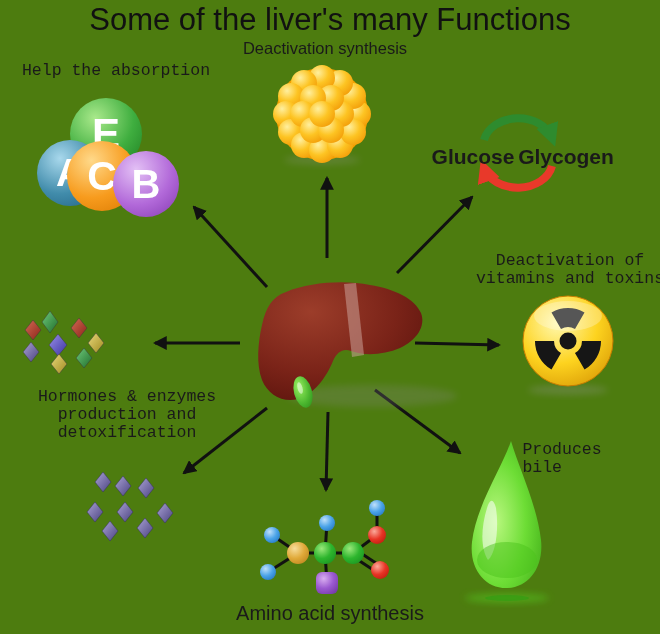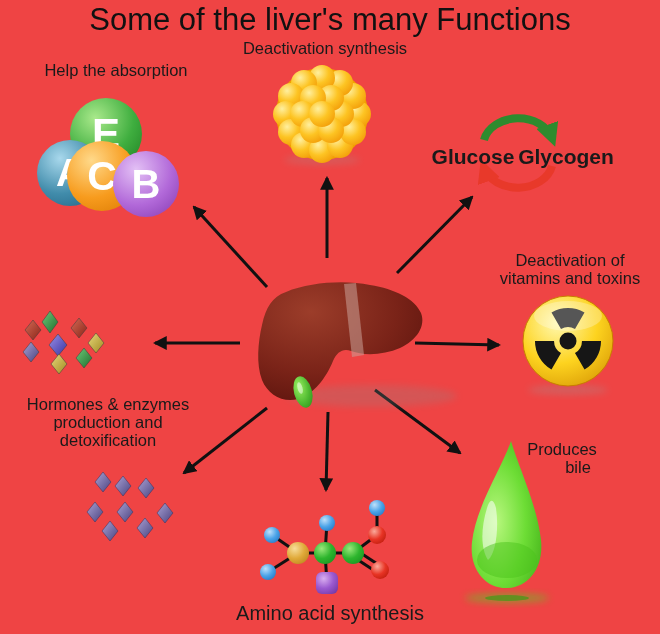--- a/index.html
+++ b/index.html
@@ -1,23 +1,23 @@
 <!DOCTYPE html>
 <html><head>
 <meta charset="utf-8">
 <style>
   html,body{margin:0;padding:0;background:#fff;}
-  .canvas{position:relative;width:660px;height:634px;background:#ef4444;overflow:hidden;
+  .canvas{position:relative;width:660px;height:634px;background:#4d7c0f;overflow:hidden;
           font-family:"Liberation Sans",sans-serif;color:#1a1a1a;}
   svg{position:absolute;left:0;top:0;}
   .title{position:absolute;left:330px;top:2px;transform:translateX(-50%);
          font-size:31px;white-space:nowrap;color:#111;}
   .label{position:absolute;font-size:16.5px;line-height:1.08;text-align:center;
          transform:translateX(-50%);color:#1a1a1a;}
-  .label div{white-space:nowrap;}
+  .label div{white-space:nowrap;font-family:Liberation Mono, monospace;}
   .ball{position:absolute;border-radius:50%;display:flex;align-items:center;
         justify-content:center;color:#fff;font-weight:bold;}
   .ball-e{left:70px;top:98px;width:72px;height:72px;font-size:42px;
     background:radial-gradient(circle at 35% 28%, #a9e98b, #3fae3f 55%, #1b7a20);}
   .ball-a{left:37px;top:140px;width:66px;height:66px;font-size:39px;
     background:radial-gradient(circle at 35% 28%, #a8d8ec, #418cab 55%, #1f5f80);}
   .ball-c{left:67px;top:141px;width:70px;height:70px;font-size:41px;
     background:radial-gradient(circle at 35% 28%, #ffd98a, #f79b1d 55%, #d97800);}
   .ball-b{left:113px;top:151px;width:66px;height:66px;font-size:40px;
     background:radial-gradient(circle at 35% 28%, #e3c0f5, #b269d9 55%, #8338b0);}
@@ -247,24 +247,24 @@
   <span class="glword" style="left:473px;top:157px;">Glucose</span>
   <span class="glword" style="left:566px;top:157px;">Glycogen</span>
 
   <div class="label" style="left:570px;top:252px;">
     <div>Deactivation of</div>
     <div>vitamins and toxins</div>
   </div>
 
   <div class="label" style="left:562px;top:441px;">
     <div>Produces</div>
-    <div style="text-align:center;margin-left:38px;text-align:left;">bile</div>
-  </div>
-
-  <div class="label" style="left:108px;top:388px;margin-top:8px;">
+    <div style="text-align:center;text-align:left;">bile</div>
+  </div>
+
+  <div class="label" style="left:127px;top:388px;">
     <div>Hormones &amp; enzymes</div>
     <div>production and</div>
     <div>detoxification</div>
   </div>
 
   <div class="label" style="left:330px;top:603px;font-size:20px;">Amino acid synthesis</div>
 
   <div class="ball ball-e">
     <span>E</span>
   </div>

